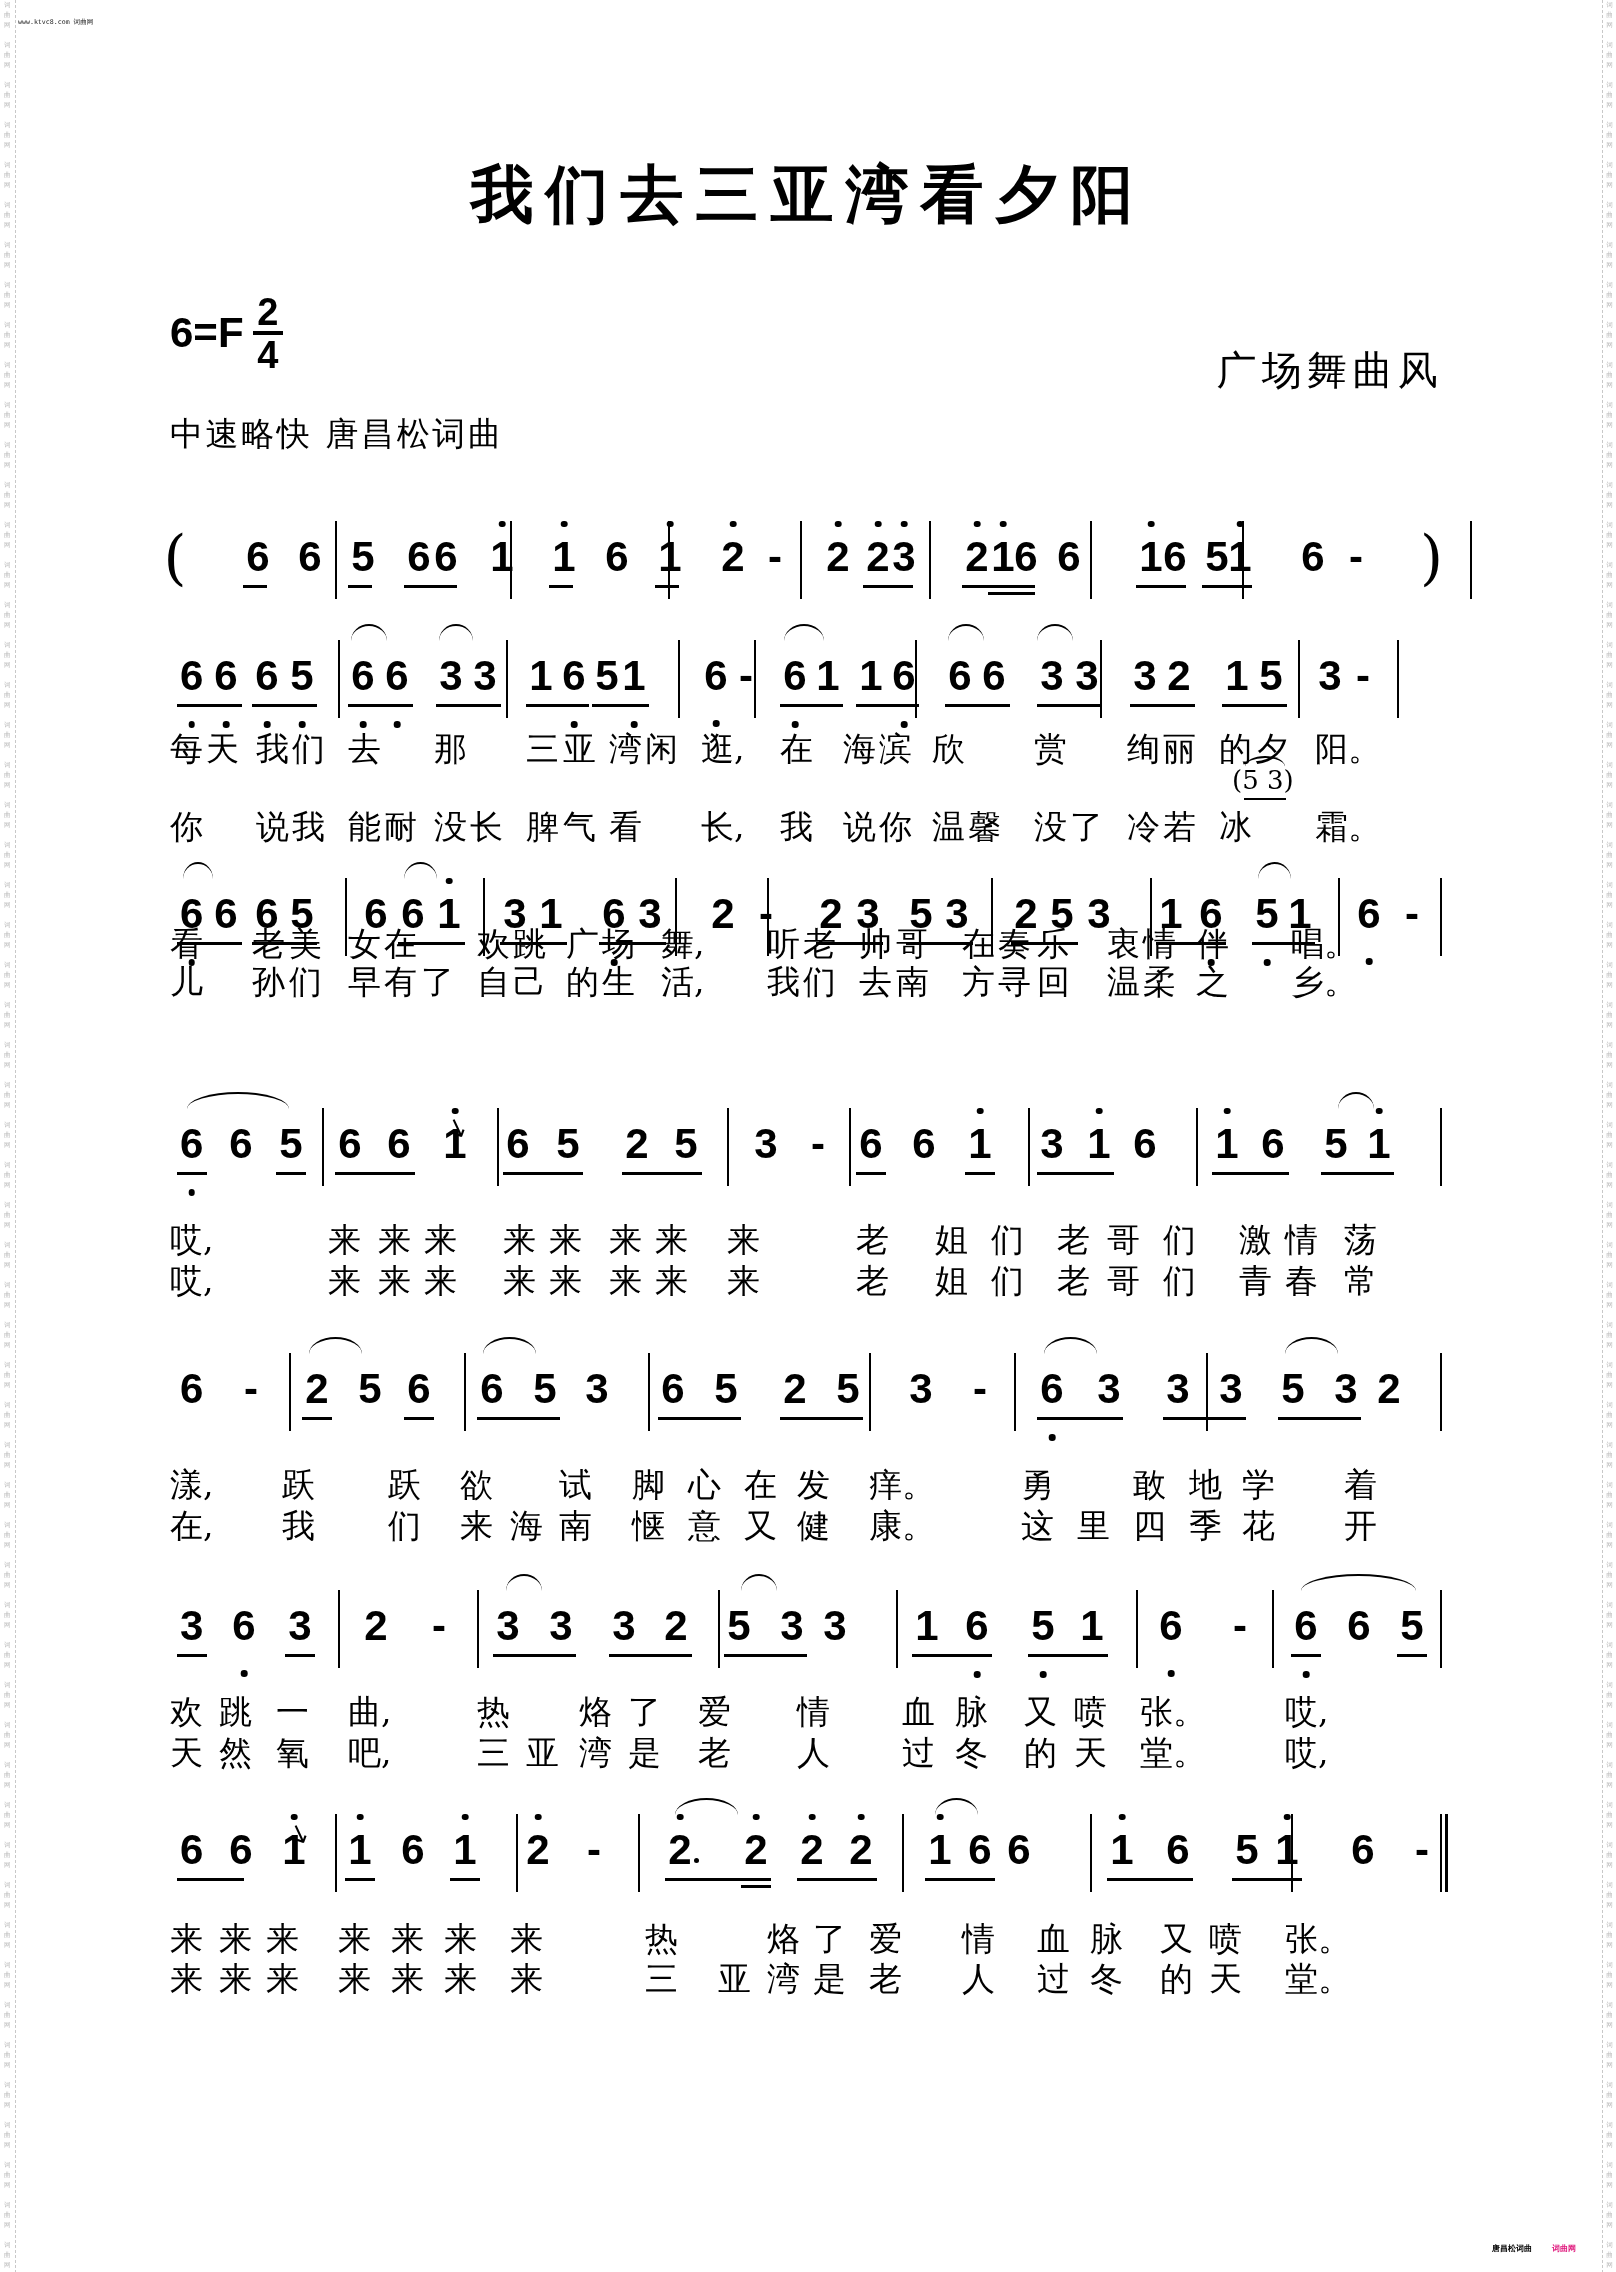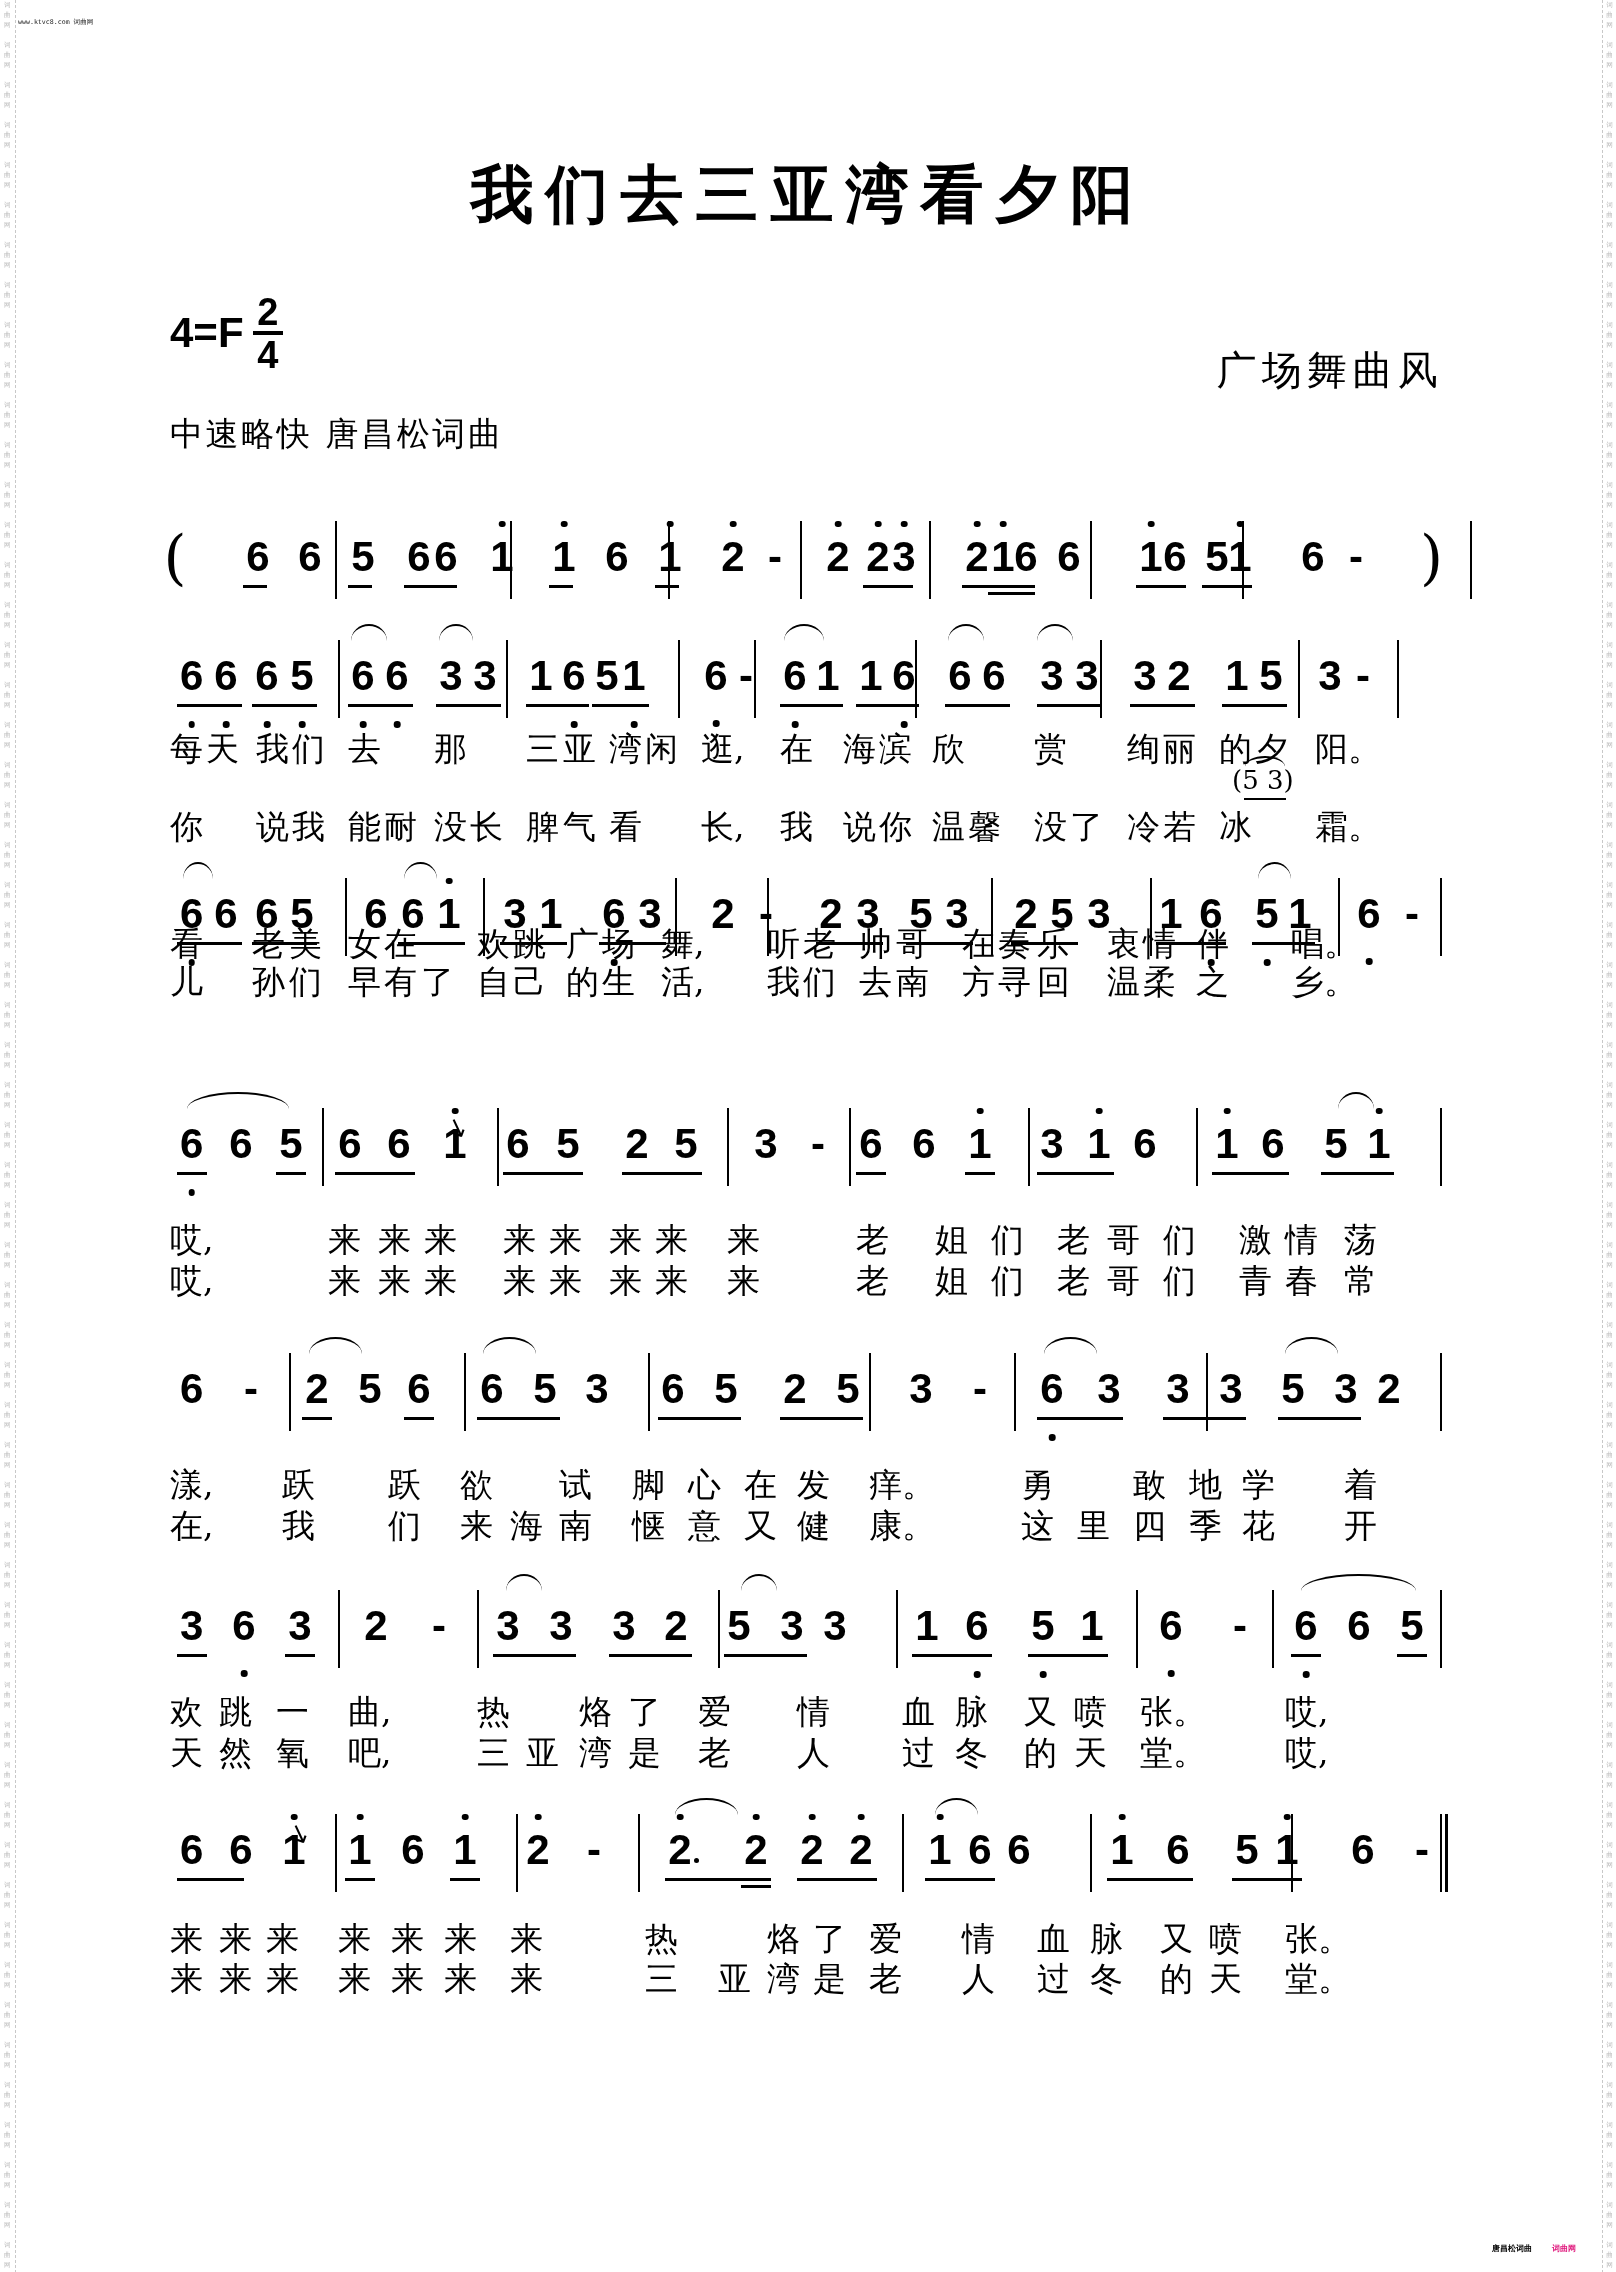--- a/index.html
+++ b/index.html
@@ -508,21 +508,21 @@
       <span>词</span>
       <span>曲</span>
       <span class="gap"></span>
     </div>
   </div>
 
 <div class="site"><span>www.ktvc8.com</span> <b>词曲网</b></div>
 
 <div class="title">我们去三亚湾看夕阳</div>
 <div class="key">
-  <span>4=F</span>
+  <span>6=F</span>
   <span class="frac">
     <span>2</span>
     <span class="bar"></span>
     <span>4</span>
   </span>
 </div>
 <div class="composer">广场舞曲风</div>
 <div class="tempo">中速略快 唐昌松词曲</div>
 
 <div id="score">

